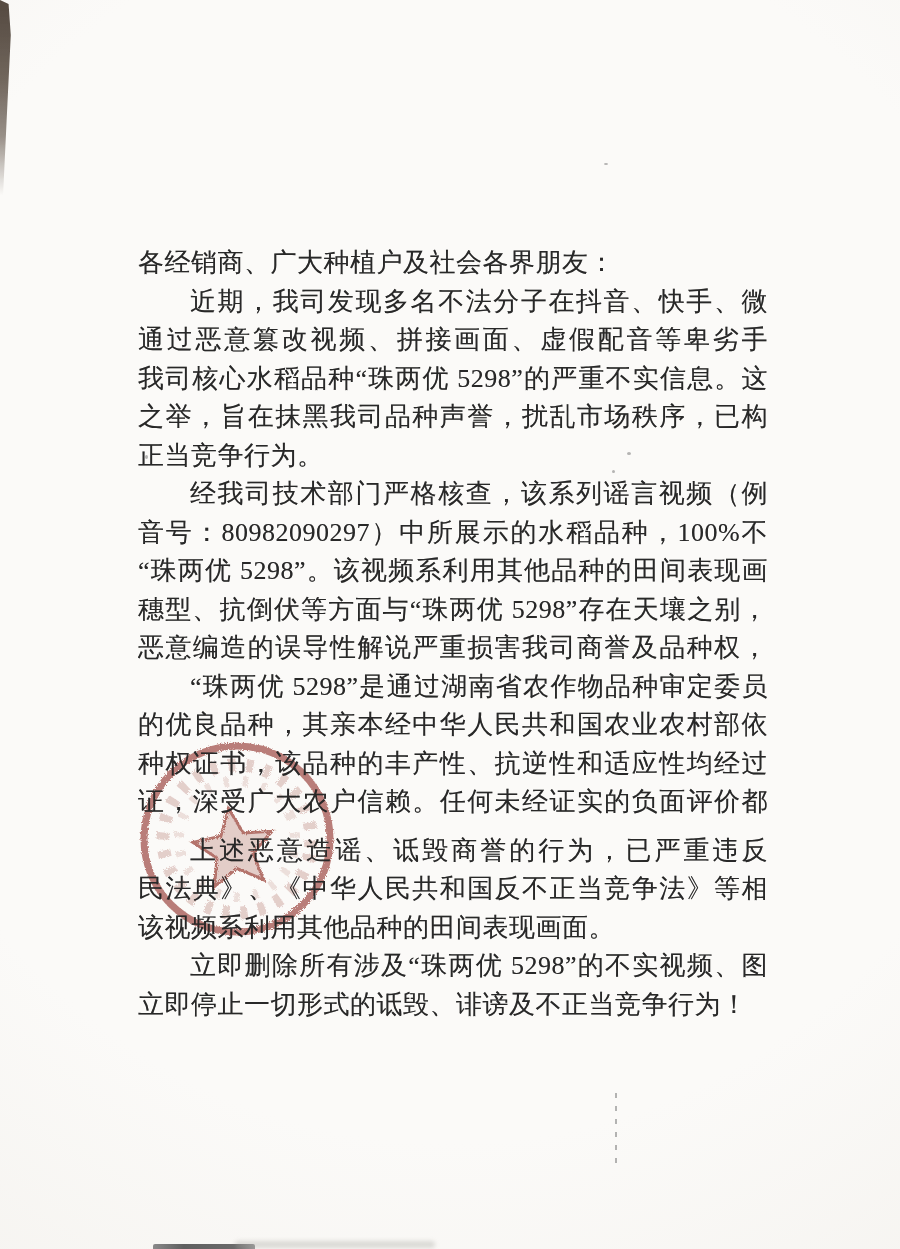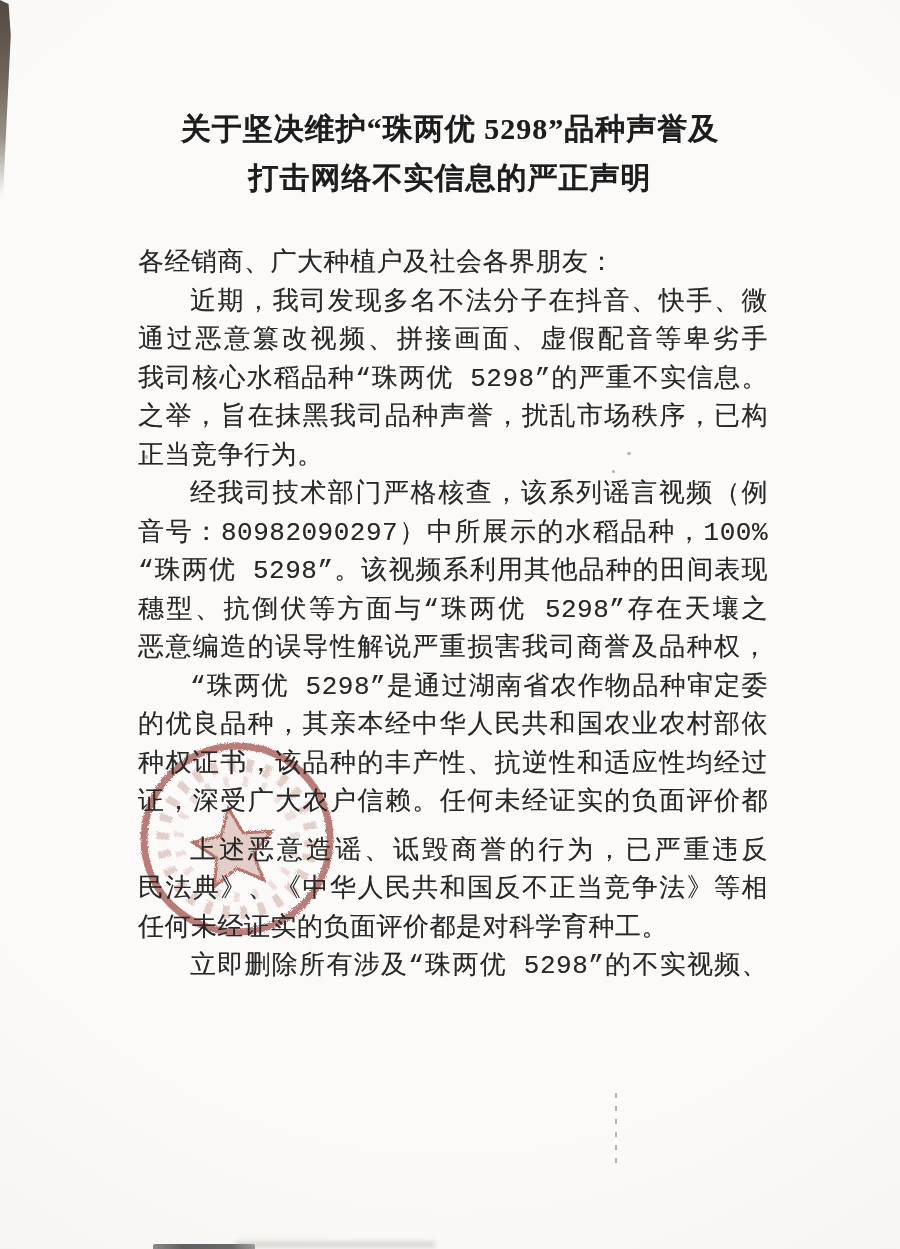--- a/index.html
+++ b/index.html
@@ -52,21 +52,20 @@
     line-height: 49px; letter-spacing: 1px; color: #1d1d1d;
     text-shadow: 0 0 .6px rgba(0,0,0,.45);
   }
 
   
   .bodytext {
     position: absolute; left: 138px; top: 244px; width: 630px;
     font-size: 26px; line-height: 38.5px; letter-spacing: .5px;
     color: #282828;
     text-shadow: 0 0 .5px rgba(0,0,0,.35);
-    font-family: Liberation Mono, monospace;
   }
   .line { height: 38.5px; white-space: nowrap; }
   .line.full { white-space: normal; text-align: justify; text-align-last: justify; overflow: hidden; }
   .line.ind { text-indent: 2em; }
   .line.gap { margin-top: 10px; }
 
   
   .stamp {
     position: absolute; left: 132px; top: 736px; width: 210px; height: 210px;
     mix-blend-mode: multiply; opacity: .85; filter: blur(.5px);
@@ -80,24 +79,20 @@
 
   <div class="edge-topleft"></div>
   <div class="edge-bottom"></div>
   <div class="edge-bottom-smudge"></div>
   <div class="crease-line"></div>
   <div class="speck s1"></div>
   <div class="speck s2"></div>
   <div class="speck s3"></div>
   <div class="speck s4"></div>
 
-  <div class="title">
-    <div>关于坚决维护“珠两优 5298”品种声誉及</div>
-    <div>打击网络不实信息的严正声明</div>
-  </div>
 
   <svg class="stamp" viewBox="0 0 210 210" xmlns="http://www.w3.org/2000/svg" aria-hidden="true">
     <defs>
       <filter id="rough" x="-20%" y="-20%" width="140%" height="140%">
         <feTurbulence type="fractalNoise" baseFrequency="0.9" numOctaves="2" result="n" seed="7"></feTurbulence>
         <feDisplacementMap in="SourceGraphic" in2="n" scale="4"></feDisplacementMap>
       </filter>
     </defs>
     <g filter="url(#rough)">
 
@@ -123,17 +118,18 @@
     <div class="line full">音号：80982090297）中所展示的水稻品种，100%不是我司合法品种</div>
     <div class="line full">“珠两优 5298”。该视频系利用其他品种的田间表现画面，其株高、</div>
     <div class="line full">穗型、抗倒伏等方面与“珠两优 5298”存在天壤之别，谣言视频以</div>
     <div class="line full">恶意编造的误导性解说严重损害我司商誉及品种权，张冠李戴传播谣</div>
     <div class="line ind full">“珠两优 5298”是通过湖南省农作物品种审定委员会正式审定</div>
     <div class="line full">的优良品种，其亲本经中华人民共和国农业农村部依法授予植物新品</div>
     <div class="line full">种权证书，该品种的丰产性、抗逆性和适应性均经过严格区域试验验</div>
     <div class="line full">证，深受广大农户信赖。任何未经证实的负面评价都是对科学育种工</div>
     <div class="line ind full gap">上述恶意造谣、诋毁商誉的行为，已严重违反《中华人民共和国</div>
     <div class="line full">民法典》、《中华人民共和国反不正当竞争法》等相关法律法规，我</div>
-    <div class="line">任何未经证实的负面评价都是对科学育种工。</div>
+    <div class="line">该视频系利用其他品种的田间表现画面。</div>
     <div class="line ind full">立即删除所有涉及“珠两优 5298”的不实视频、图文及评论。</div>
+    <div class="line">立即停止一切形式的诋毁、诽谤及不正当竞争行为！</div>
   </div>
 
 </div>
 
 </body></html>

